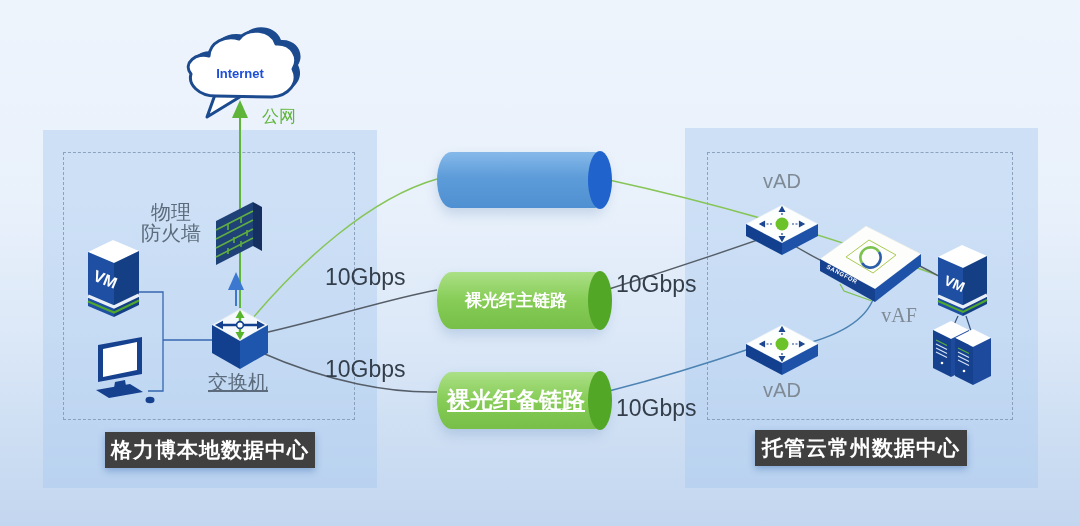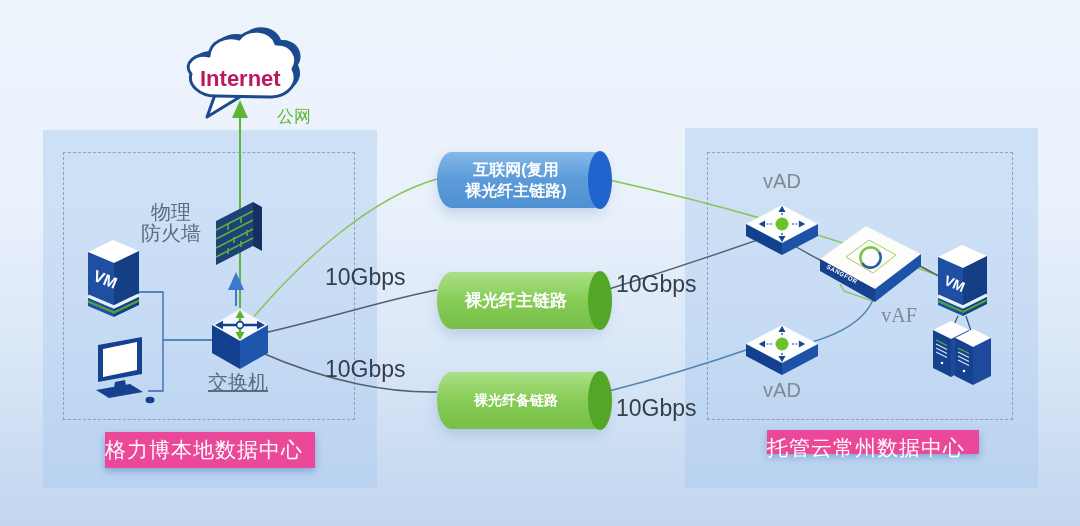--- a/index.html
+++ b/index.html
@@ -32,25 +32,25 @@
     background:linear-gradient(180deg,#abe086 0%,#86cc56 50%,#77bf49 100%);
     border-radius:16px/32px;
     margin-top:9px;
   }
   .pipe-green .cap{background:#53a727;}
   .lbl{position:absolute;z-index:5;}
   .speed{font-size:23px;color:#343e4a;}
   .devlbl{font-size:20px;color:#7f8a95;text-align:center;}
   .smlbl{font-size:20px;color:#5c6c7c;text-align:center;line-height:21px;}
   .banner{
-    position:absolute;z-index:5;background:#ec4899;color:#fff;font-weight:normal;
-    font-size:21px;text-align:left;letter-spacing:1px;
+    position:absolute;z-index:5;background:#404040;color:#fff;font-weight:bold;
+    font-size:21px;text-align:center;letter-spacing:1px;
     box-shadow:0 3px 7px rgba(25,80,160,.35);
   }
-  .internet-lbl{font-size:22px;font-weight:bold;color:#be185d;text-align:center;}
+  .internet-lbl{font-size:13px;font-weight:bold;color:#1d4ed8;text-align:center;}
   .pubnet{font-size:17px;color:#5fb53a;}
 </style>
 </head>
 <body>
 
 <div class="panel" style="left:43px;top:130px;width:334px;height:358px;"></div>
 <div class="panel" style="left:685px;top:128px;width:353px;height:360px;"></div>
 <div class="dashedbox" style="left:63px;top:152px;width:290px;height:266px;"></div>
 <div class="dashedbox" style="left:707px;top:152px;width:304px;height:266px;"></div>
 
@@ -222,46 +222,42 @@
         <path d="M958,356 l11,5.5" stroke="#d7e4f2"></path>
         <path d="M958,360 l11,5.5" stroke="#d7e4f2"></path>
       </g>
       <circle cx="964" cy="371" r="1.3" fill="#ffffff"></circle>
     </g>
   </g>
 </svg>
 
 <div class="pipe pipe-blue" style="left:437px;top:152px;width:172px;height:56px;">
   <div class="cap"></div>
-  <div class="pipe-text" style="font-size:16px;line-height:21px;padding-top:7px;">
-    <div>互联网(复用</div>
-    <div>裸光纤主链路)</div>
-  </div>
 </div>
 <div class="pipe pipe-green" style="left:437px;top:263px;width:172px;height:57px;">
   <div class="cap"></div>
   <div class="pipe-text" style="font-size:17px;line-height:57px;">裸光纤主链路</div>
 </div>
 <div class="pipe pipe-green" style="left:437px;top:363px;width:172px;height:57px;">
   <div class="cap"></div>
-  <div class="pipe-text" style="font-size:14px;line-height:57px;">裸光纤备链路</div>
+  <div class="pipe-text" style="font-size:23px;line-height:57px;text-decoration:underline;">裸光纤备链路</div>
 </div>
 
 <div class="lbl internet-lbl" style="left:200px;top:66px;width:80px;">Internet</div>
-<div class="lbl pubnet" style="left:262px;top:105px;margin-left:15px;">公网</div>
+<div class="lbl pubnet" style="left:262px;top:105px;">公网</div>
 
 <div class="lbl smlbl" style="left:140px;top:202px;width:62px;">
   <div>物理</div>
   <div>防火墙</div>
 </div>
 <div class="lbl smlbl" style="left:206px;top:372px;width:64px;text-decoration:underline;">交换机</div>
 
 <div class="lbl speed" style="left:325px;top:264px;">10Gbps</div>
 <div class="lbl speed" style="left:325px;top:356px;">10Gbps</div>
 <div class="lbl speed" style="left:616px;top:271px;">10Gbps</div>
 <div class="lbl speed" style="left:616px;top:395px;">10Gbps</div>
 
 <div class="lbl devlbl" style="left:756px;top:170px;width:52px;">vAD</div>
 <div class="lbl devlbl" style="left:756px;top:379px;width:52px;">vAD</div>
 <div class="lbl devlbl" style="left:870px;top:304px;width:58px;font-family:Liberation Serif, serif;">vAF</div>
 
 <div class="banner" style="left:105px;top:432px;width:210px;height:36px;line-height:36px;">格力博本地数据中心</div>
-<div class="banner" style="left:755px;top:430px;width:212px;height:24px;line-height:36px;margin-left:12px;">托管云常州数据中心</div>
+<div class="banner" style="left:755px;top:430px;width:212px;height:36px;line-height:36px;">托管云常州数据中心</div>
 
 </body></html>

